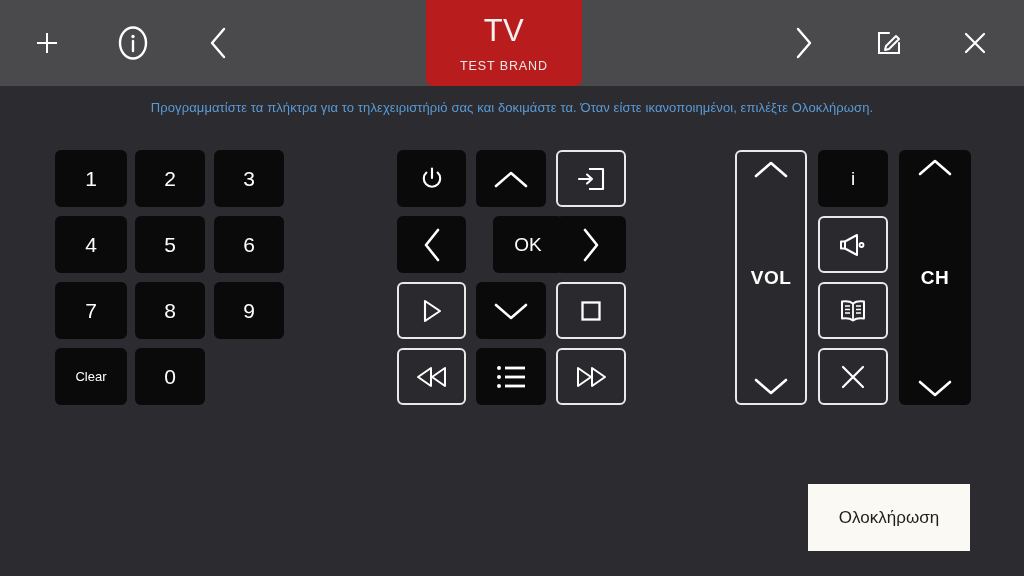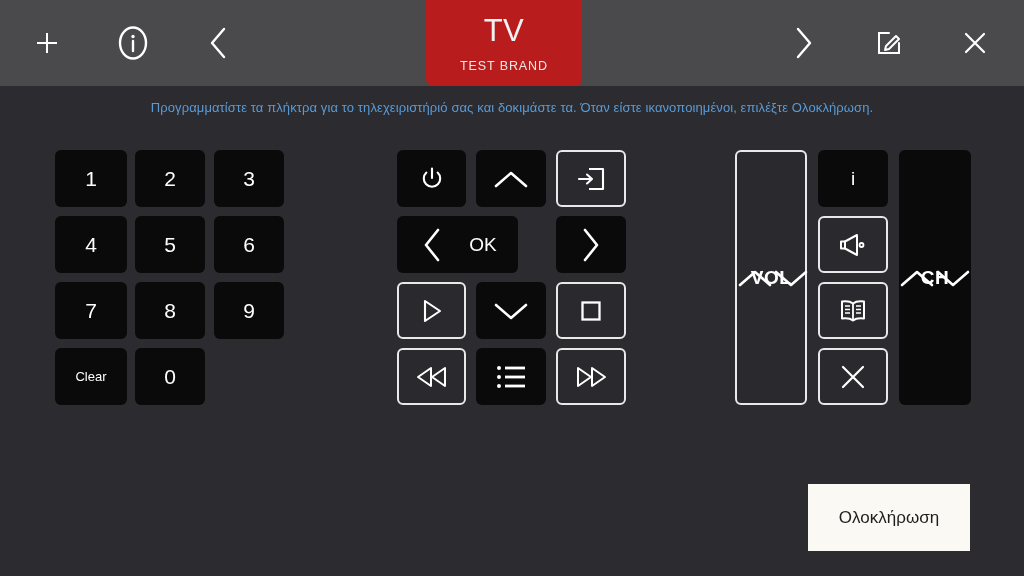--- a/index.html
+++ b/index.html
@@ -62,21 +62,21 @@
     cursor: pointer;
     user-select: none;
   }
   .btn.outlined { background: #2a2a2e; border: 2px solid #e9e9e9; }
   .btn .lbl-num { font-size: 21px; }
   .btn .lbl-sm { font-size: 13px; }
   .btn .lbl-md { font-size: 19px; }
   .btn svg { display: block; }
 
   
-  .tallcol { flex-direction: row; justify-content: space-between; padding: 6px 0; }
+  .tallcol { flex-direction: column; justify-content: space-between; padding: 6px 0; }
   .tallcol .mid { position: absolute; top: 50%; left: 0; right: 0; transform: translateY(-50%);
                   text-align: center; font-size: 19px; font-weight: bold; letter-spacing: .5px; }
 
   
   .finish {
     position: absolute;
     left: 808px; top: 464px;
     width: 162px; height: 67px;
     background: #faf9f4;
     color: #1e1e1e;
@@ -200,21 +200,21 @@
     </span>
   </div>
 
   <div class="btn" style="left:397px; top:101px; width:69px; height:57px;">
     <span>
       <svg width="22" height="36" viewBox="0 0 22 36">
           <path d="M17 3L5 18l12 15" stroke="#fff" stroke-width="2.6" fill="none" stroke-linecap="round" stroke-linejoin="round"></path>
         </svg>
     </span>
   </div>
-  <div class="btn" style="left:448px; top:101px; width:70px; height:57px;">
+  <div class="btn" style="left:493px; top:101px; width:70px; height:57px;">
     <span class="lbl-md">OK</span>
   </div>
   <div class="btn" style="left:556px; top:101px; width:70px; height:57px;">
     <span>
       <svg width="22" height="36" viewBox="0 0 22 36">
           <path d="M5 3l12 15L5 33" stroke="#fff" stroke-width="2.6" fill="none" stroke-linecap="round" stroke-linejoin="round"></path>
         </svg>
     </span>
   </div>
 

